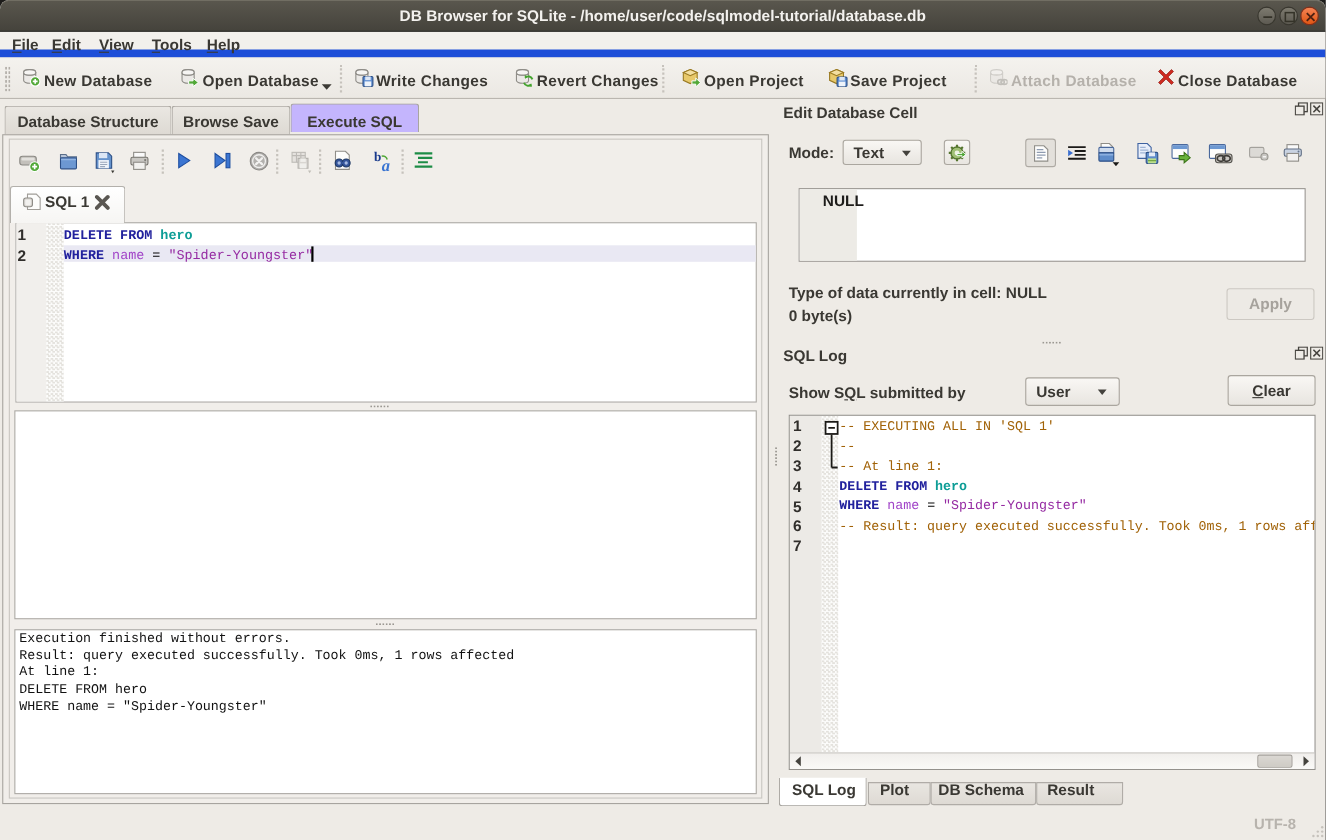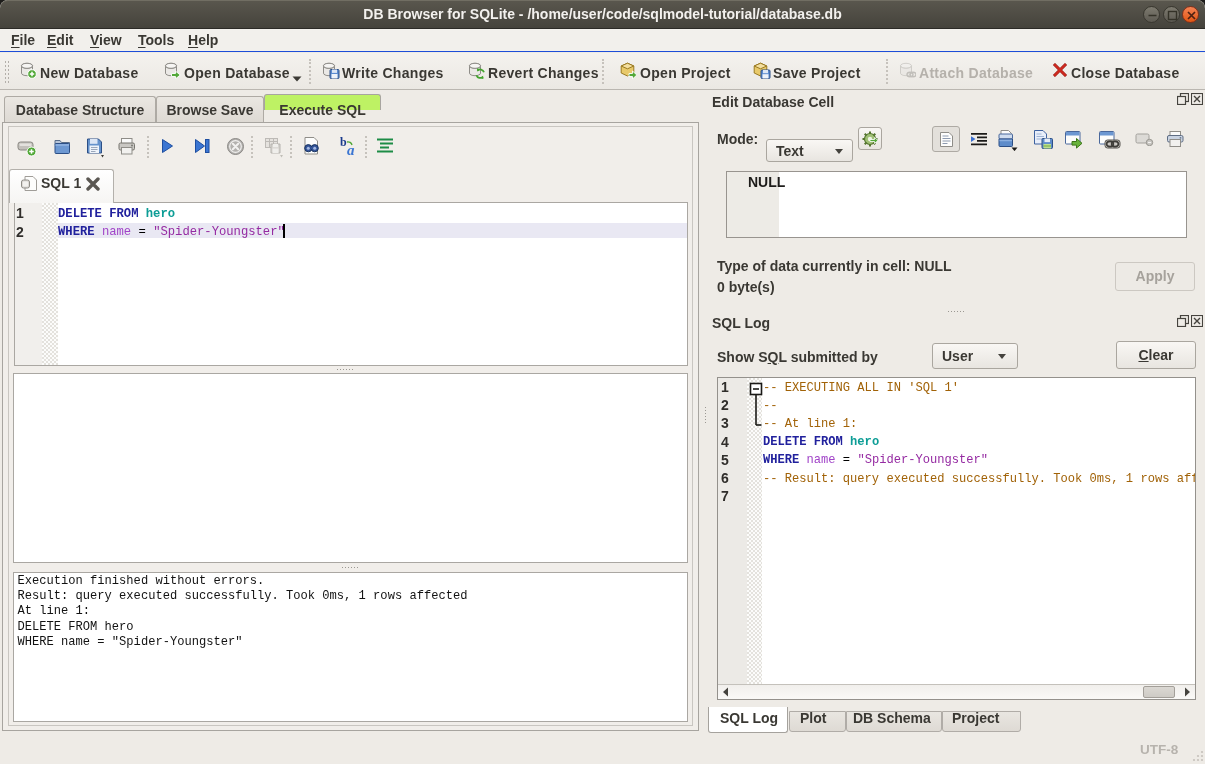--- a/index.html
+++ b/index.html
@@ -14,38 +14,38 @@
     box-shadow: inset 0 1px 0 #716e63, inset 0 -1px 0 #2b2a26;
     border-radius:8px 8px 0 0; }
   .title-text { position:absolute; left:0; top:0; width:1205px; height:28px;
     text-align:center; line-height:28px; color:#f3f1ee; font-size:14px; font-weight:bold; }
   .wbtn { position:absolute; top:6px; width:17px; height:17px; border-radius:50%;
     border:1px solid #39372f; background:linear-gradient(#7d7a6f,#5d5a52); }
   .wbtn svg { position:absolute; left:0; top:0; }
   .wbtn.close { background:linear-gradient(#f58354,#e05613); border-color:#83301a; }
   
   .menubar { position:absolute; left:0; top:29px; width:1205px; height:23px;
-    background:#f2f0ec; border-bottom:1px solid #1d4ed8; color:#3a3833;
+    background:#f2f0ec; border-bottom:7px solid #1d4ed8; color:#3a3833;
     font-size:14px; font-weight:bold; }
   .menubar span { position:absolute; top:2.5px; }
   .menubar u { text-decoration-thickness:1px; text-underline-offset:2px; }
   
   .toolbar { position:absolute; left:0; top:53px; width:1205px; height:37px;
     background:linear-gradient(#f4f2ee,#ebe8e3); border-bottom:1px solid #bab6b0; }
   .tbtxt { position:absolute; top:11.5px; font-size:14px; font-weight:bold; color:#3a3833; letter-spacing:0.3px; }
   .tbtxt.dis { color:#b5b1ab; }
   .tbico { position:absolute; top:9px; }
   .tbsep { position:absolute; top:6px; width:0px; height:25px; border-left:2px dotted #c6c2bc; }
   .tbhandle { position:absolute; top:7px; width:6px; height:23px;
      background-image:radial-gradient(#b3afa9 34%, transparent 40%); background-size:3px 4px; }
   
   .mtab { position:absolute; top:96px; height:27px; background:linear-gradient(#eae7e2,#ddd9d3);
     border:1px solid #aeaaa4; border-bottom:none; border-radius:3px 3px 0 0;
     font-size:14px; font-weight:bold; color:#3a3833; text-align:center; }
-  .mtab.active { top:94px; height:16px; background:#bef264; border-color:#a8a5a0; z-index:5; }
+  .mtab.active { top:94px; height:26px; background:#c4b5fd; border-color:#a8a5a0; z-index:5; }
   .mtab .lbl { display:block; margin-top:5px; }
   .mtab.active .lbl { margin-top:7px; }
   
   .pane-outer { position:absolute; left:2px; top:122px; width:697px; height:609px;
     border:1px solid #a7a49f; background:#f1eeea; }
   .pane-inner { position:absolute; left:8px; top:126px; width:685px; height:600px;
     border:1px solid #c9c6c1; }
   .frame { position:absolute; background:#ffffff; border:1px solid #aaa7a2; }
   .splitdots { position:absolute; width:18px; height:3px;
      background-image:radial-gradient(#9b9892 40%, transparent 46%); background-size:3px 3px; }
@@ -307,21 +307,21 @@
   <svg class="abs" style="left:1177px;top:93px;" width="12" height="12">
       <rect x="3.5" y="0.5" width="8" height="8" fill="none" stroke="#45433e" stroke-width="1.2"></rect>
       <rect x="0.5" y="3.5" width="8" height="8" fill="#eeebe6" stroke="#45433e" stroke-width="1.2"></rect>
     </svg>
   <svg class="abs" style="left:1190.5px;top:93px;" width="12" height="12">
       <rect x="0.5" y="0.5" width="11" height="11" fill="none" stroke="#45433e" stroke-width="1.1"></rect>
       <path d="M3 3 L9 9 M9 3 L3 9" stroke="#45433e" stroke-width="1.4"></path>
     </svg>
 
   <div class="rlbl" style="left:717px;top:131px;">Mode:</div>
-  <div class="combo" style="left:766px;top:139px;width:87px;height:23px;">
+  <div class="combo" style="left:766px;top:127px;width:72px;height:23px;">
     <span style="position:absolute;left:9px;top:3px;">Text</span>
     <span class="arr" style="right:9px;top:9px;"></span>
   </div>
   <div class="btn" style="left:858px;top:127px;width:24px;height:23px;">
     <svg width="18" height="18" style="margin-top:2px;">
       <circle cx="9" cy="9" r="5.5" fill="#9fbf74" stroke="#55752f" stroke-width="1.2"></circle>
       <g stroke="#55752f" stroke-width="2">
           <path d="M9 1.5 V4 M9 14 V16.5 M1.5 9 H4 M14 9 H16.5 M3.7 3.7 L5.5 5.5 M12.5 12.5 L14.3 14.3 M14.3 3.7 L12.5 5.5 M5.5 12.5 L3.7 14.3"></path>
         </g>
       <circle cx="9" cy="9" r="2.2" fill="#edf3e2"></circle>
@@ -440,21 +440,21 @@
     <div class="abs" style="left:425px;top:307.5px;width:32px;height:12.5px;background:linear-gradient(#dbd8d3,#cecbc5);border:1px solid #a39f99;border-radius:2px;"></div>
   </div>
 
   <div class="abs" style="left:708px;top:707px;width:80px;height:26px;background:#fff;border:1px solid #a5a29d;border-top:none;border-radius:0 0 3px 3px;z-index:4;"></div>
   <div class="abs" style="left:720px;top:710px;font-size:14px;font-weight:bold;color:#3a3833;z-index:5;">SQL Log</div>
   <div class="abs" style="left:788.5px;top:710.5px;width:57.5px;height:21px;background:linear-gradient(#e9e6e1,#dedad4);border:1px solid #b0aca7;border-radius:0 0 3px 3px;"></div>
   <div class="abs" style="left:800px;top:710px;font-size:14px;font-weight:bold;color:#3a3833;">Plot</div>
   <div class="abs" style="left:846px;top:710.5px;width:96px;height:21px;background:linear-gradient(#e9e6e1,#dedad4);border:1px solid #b0aca7;border-radius:0 0 3px 3px;"></div>
   <div class="abs" style="left:853px;top:710px;font-size:14px;font-weight:bold;color:#3a3833;">DB Schema</div>
   <div class="abs" style="left:942px;top:710.5px;width:79px;height:21px;background:linear-gradient(#e9e6e1,#dedad4);border:1px solid #b0aca7;border-radius:0 0 3px 3px;"></div>
-  <div class="abs" style="left:952px;top:710px;font-size:14px;font-weight:bold;color:#3a3833;">Project</div>
+  <div class="abs" style="left:952px;top:710px;font-size:14px;font-weight:bold;color:#3a3833;">Result</div>
 
   <div class="abs" style="left:1140px;top:742px;font-size:13.5px;font-weight:bold;color:#b7b3ad;">UTF-8</div>
   <svg class="abs" style="left:1192px;top:750px;" width="12" height="12">
     <g fill="#c6c2bc">
         <circle cx="10" cy="2" r="1.1"></circle>
         <circle cx="6" cy="6" r="1.1"></circle>
         <circle cx="10" cy="6" r="1.1"></circle>
         <circle cx="2" cy="10" r="1.1"></circle>
         <circle cx="6" cy="10" r="1.1"></circle>
         <circle cx="10" cy="10" r="1.1"></circle>

